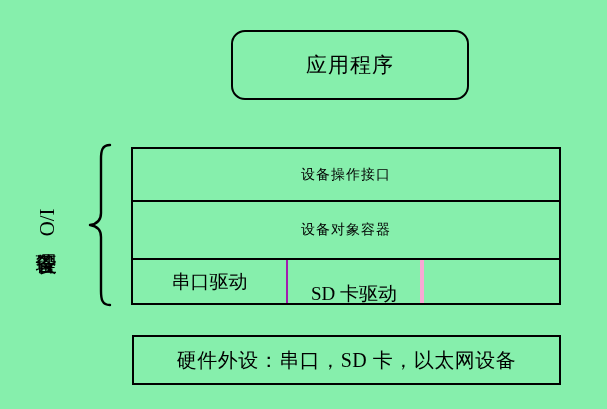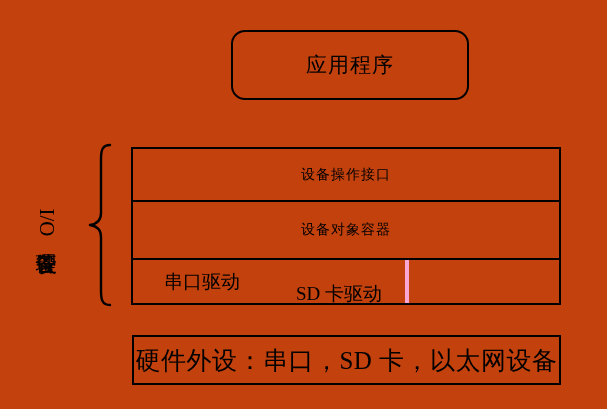--- a/index.html
+++ b/index.html
@@ -8,21 +8,21 @@
     background: #ffffff;
   }
   body {
     font-family: "Liberation Serif", "DejaVu Serif", serif;
     color: #000000;
   }
   #canvas {
     position: relative;
     width: 607px;
     height: 409px;
-    background: #c2410c;
+    background: #86efac;
     overflow: hidden;
   }
 
   
   .app-box {
     position: absolute;
     left: 231px;
     top: 30px;
     width: 238px;
     height: 70px;
@@ -114,21 +114,21 @@
     flex-direction: row;
     height: 43px;
   }
   .driver-cell {
     box-sizing: border-box;
     display: flex;
     align-items: center;
     justify-content: center;
     height: 100%;
   }
-  .driver-cell.c1 { width: 140px; border-right: 2px solid #c2410c; }
+  .driver-cell.c1 { width: 155px; border-right: 2px solid #a21caf; }
   .driver-cell.c2 { width: 136px; border-right: 4px solid #f9a8d4; align-items: flex-end; }
   .driver-cell.c3 { flex: 1; }
   .driver-cell .label {
     font-size: 19px;
     line-height: 1;
   }
 
   
   .hw-box {
     position: absolute;
@@ -136,21 +136,21 @@
     top: 335px;
     width: 429px;
     height: 50px;
     border: 2px solid #000000;
     box-sizing: border-box;
     display: flex;
     align-items: center;
     justify-content: center;
   }
   .hw-box .label {
-    font-size: 25px;
+    font-size: 20px;
     line-height: 1;
     letter-spacing: 0.5px;
   }
 </style>
 </head>
 <body>
 
 <div id="canvas">
 
   <div class="app-box">

